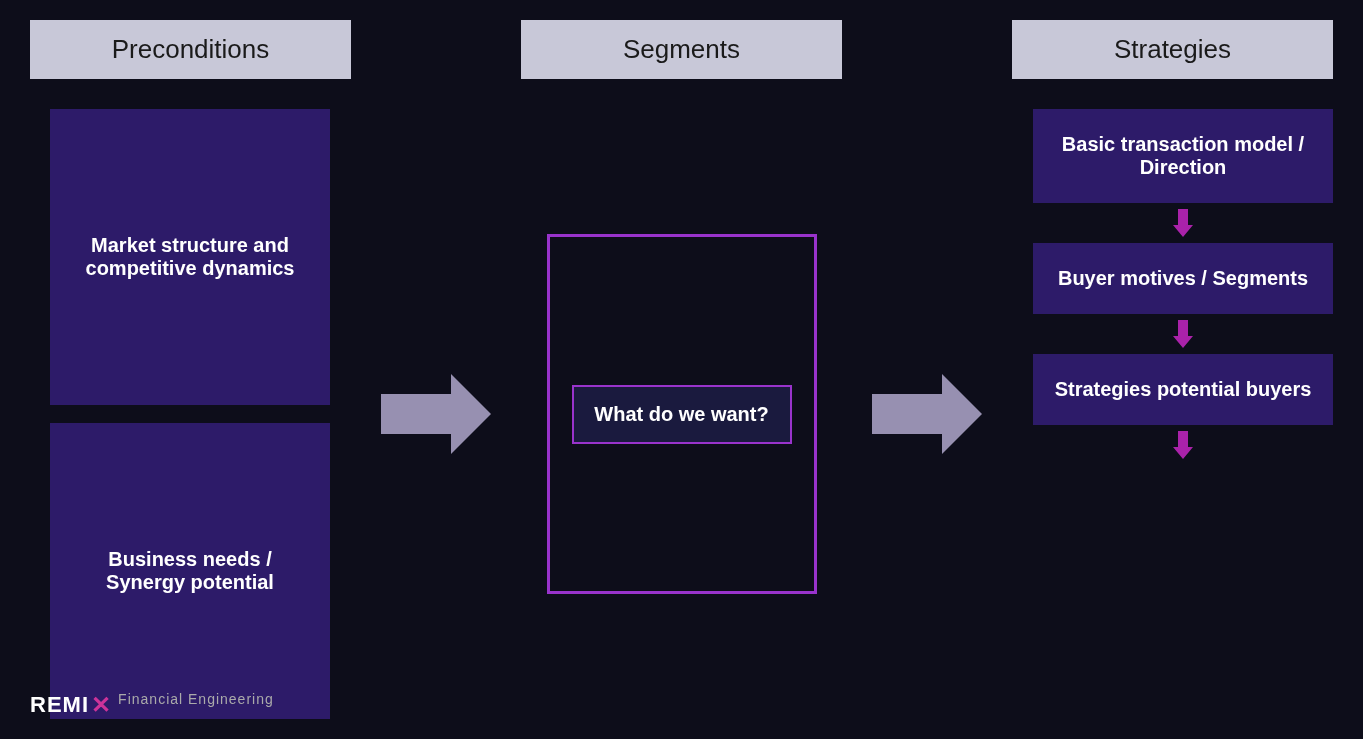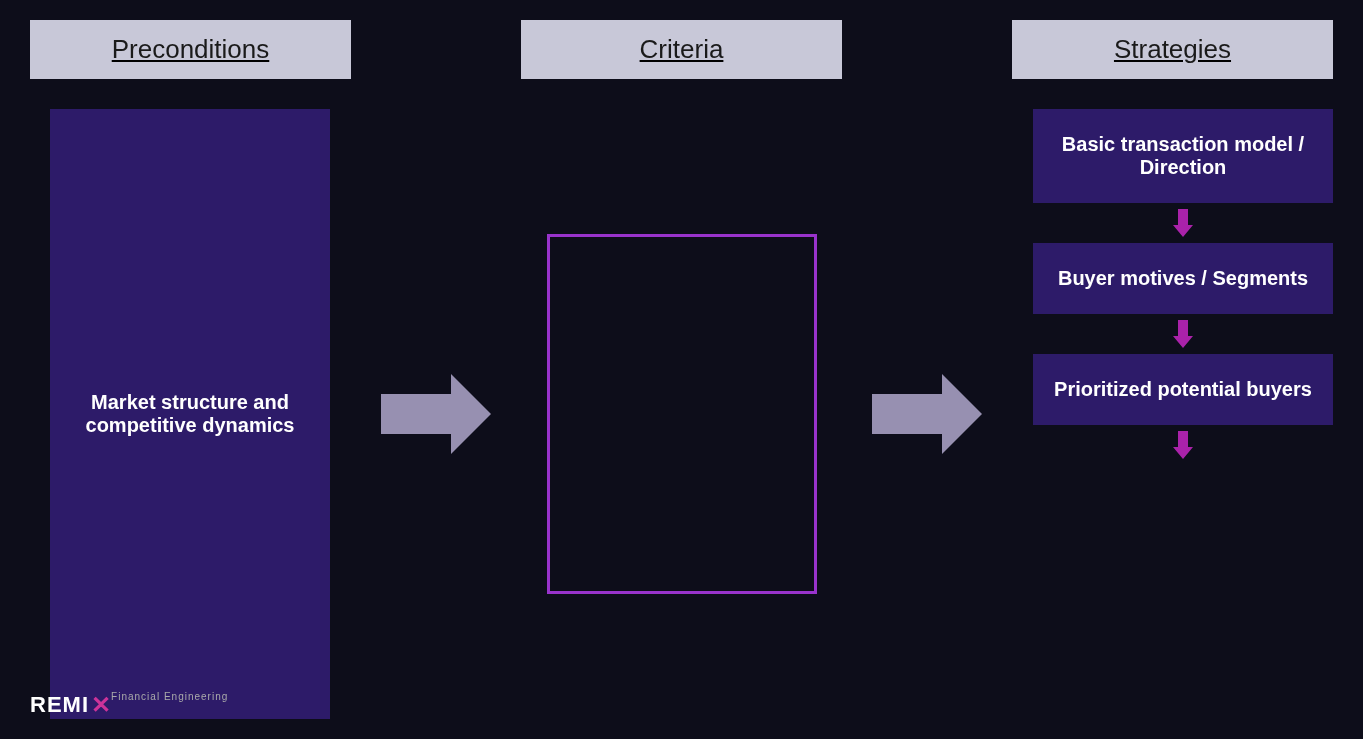--- a/index.html
+++ b/index.html
@@ -22,21 +22,20 @@
       padding: 20px 30px;
     }
 
     
     .header-row {
       display: flex;
       justify-content: space-between;
       align-items: center;
       margin-bottom: 30px;
       gap: 20px;
-      text-decoration: underline;
     }
 
     .header-box {
       background-color: #c8c8d8;
       padding: 14px 30px;
       text-align: center;
       font-size: 26px;
       font-weight: normal;
       color: #1a1a1a;
       flex: 1;
@@ -173,59 +172,66 @@
 
     .logo-text {
       color: #ffffff;
       font-size: 22px;
       font-weight: bold;
       letter-spacing: 1px;
     }
 
     .logo-sub {
       color: #aaaaaa;
-      font-size: 10px;
+      font-size: 14px;
       letter-spacing: 1px;
+      margin-left: 7px;
     }
   </style>
 </head>
 <body>
 
 <div class="main-container">
 
   <div class="header-row">
     <div class="header-box left">
       <span>Preconditions</span>
     </div>
     <div style="width:130px;"></div>
     <div class="header-box center">
-      <span>Criteria</span>
+      <span>Segments</span>
     </div>
     <div style="width:130px;"></div>
     <div class="header-box right">
       <span>Strategies</span>
     </div>
   </div>
 
   <div class="content-row">
 
     <div class="left-col">
       <div class="precondition-box">
         <span>Market structure and competitive dynamics</span>
+      </div>
+      <div class="precondition-box">
+        <span>Business needs / Synergy potential</span>
       </div>
     </div>
 
     <div class="arrow-col">
       <svg class="big-arrow" viewBox="0 0 110 80" xmlns="http://www.w3.org/2000/svg">
         <polygon points="0,20 70,20 70,0 110,40 70,80 70,60 0,60" fill="#b0a8cc" opacity="0.85"></polygon>
       </svg>
     </div>
 
     <div class="center-col">
       <div class="criteria-outer">
+        <div class="criteria-inner-box">
+          <span>What do we want?</span>
+        </div>
       </div>
     </div>
 
     <div class="arrow-col">
       <svg class="big-arrow" viewBox="0 0 110 80" xmlns="http://www.w3.org/2000/svg">
         <polygon points="0,20 70,20 70,0 110,40 70,80 70,60 0,60" fill="#b0a8cc" opacity="0.85"></polygon>
       </svg>
     </div>
 
     <div class="right-col">
@@ -244,21 +250,21 @@
         <span>Buyer motives / Segments</span>
       </div>
 
       <div class="purple-arrow-down">
         <svg viewBox="0 0 20 28" xmlns="http://www.w3.org/2000/svg">
           <polygon points="5,0 15,0 15,16 20,16 10,28 0,16 5,16" fill="#aa22aa"></polygon>
         </svg>
       </div>
 
       <div class="strategy-box">
-        <span>Prioritized potential buyers</span>
+        <span>Strategies potential buyers</span>
       </div>
 
       <div class="purple-arrow-down">
         <svg viewBox="0 0 20 28" xmlns="http://www.w3.org/2000/svg">
           <polygon points="5,0 15,0 15,16 20,16 10,28 0,16 5,16" fill="#aa22aa"></polygon>
         </svg>
       </div>
 
     </div>
 

